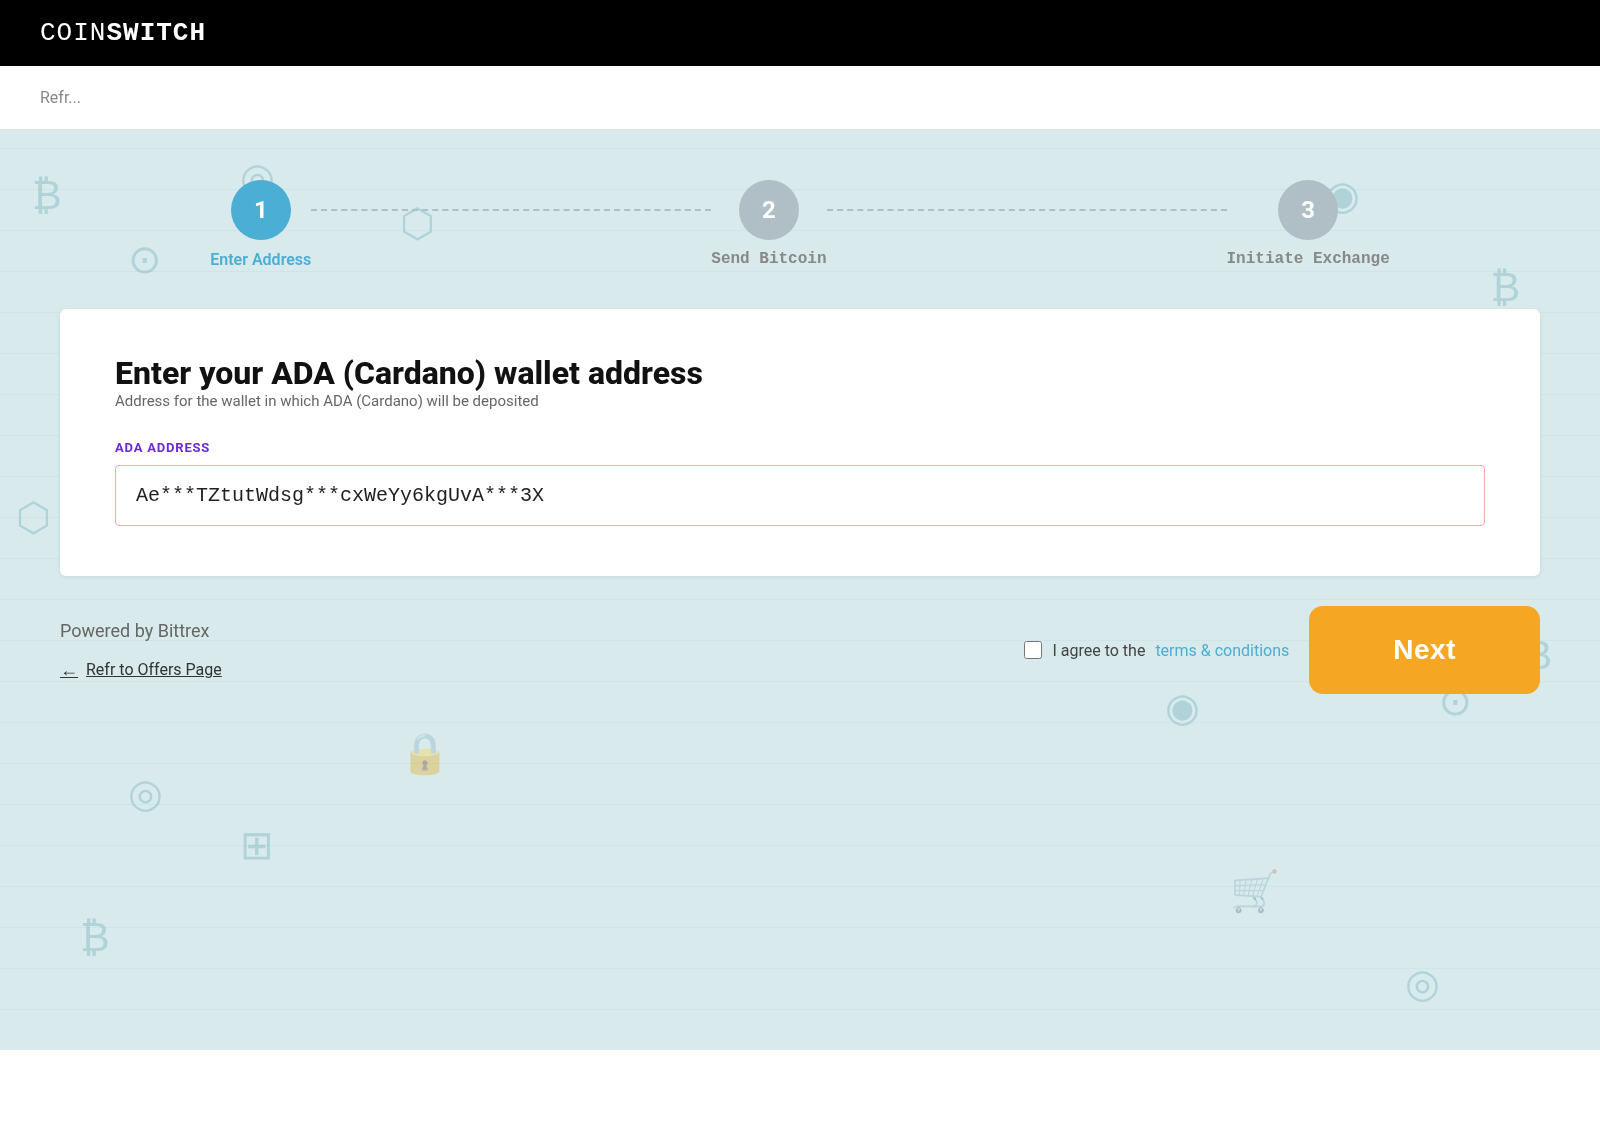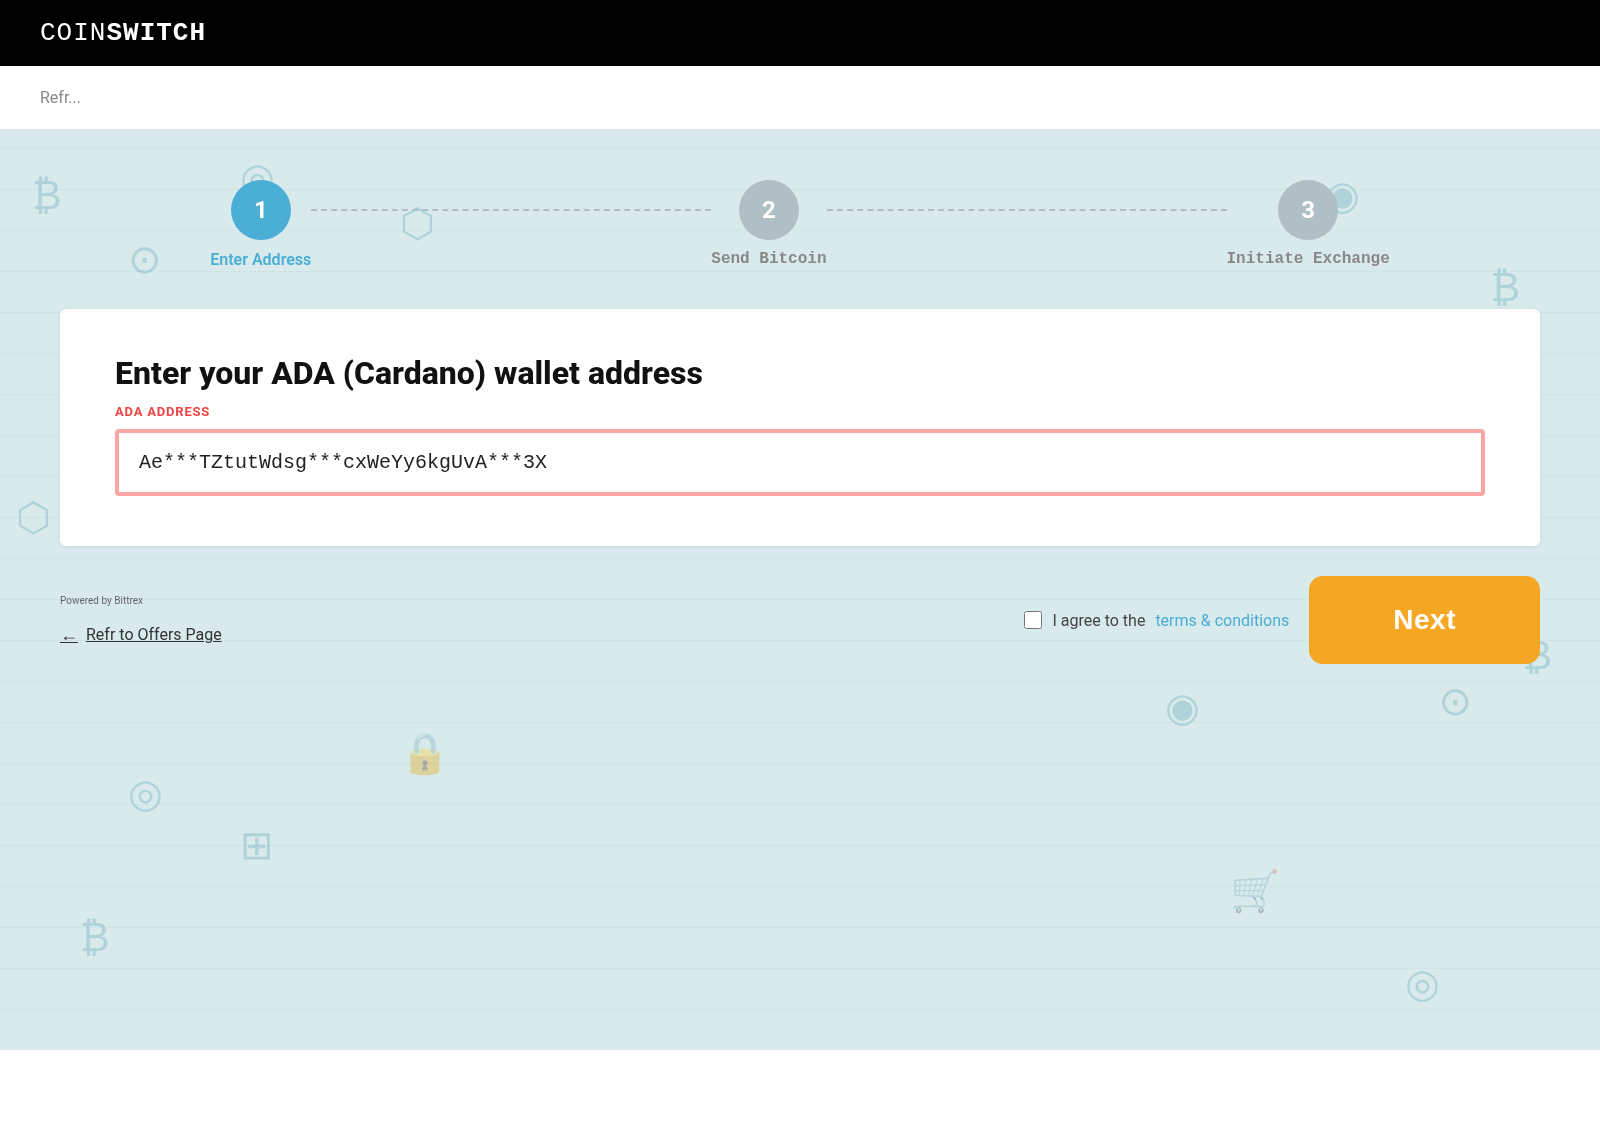--- a/index.html
+++ b/index.html
@@ -131,47 +131,47 @@
       color: #111;
     }
     .form-subtitle {
       font-size: 15px;
       color: #666;
       margin-bottom: 30px;
     }
     .field-label {
       font-size: 13px;
       font-weight: 700;
-      color: #ef4444;
+      color: #6d28d9;
       letter-spacing: 0.8px;
       text-transform: uppercase;
       margin-bottom: 10px;
       margin-top: 12px;
     }
     .address-input {
       width: 100%;
-      border: 4px solid #fca5a5;
+      border: 1px solid #fca5a5;
       border-radius: 4px;
       padding: 18px 20px;
       font-size: 20px;
       font-family: 'Courier New', monospace;
       color: #222;
       outline: none;
     }
 
     
     .footer-area {
       display: flex;
       align-items: center;
       justify-content: space-between;
       position: relative;
       z-index: 1;
     }
     .powered-by {
-      font-size: 10px;
+      font-size: 18px;
       color: #666;
       margin-bottom: 18px;
     }
     .left-footer {
       display: flex;
       flex-direction: column;
     }
     .back-link {
       display: flex;
       align-items: center;
@@ -285,20 +285,21 @@
     <div class="step-item">
       <div class="step-circle inactive">
         <span>3</span>
       </div>
       <span class="step-label inactive">Initiate Exchange</span>
     </div>
   </div>
 
   <div class="form-card">
     <h1 class="form-title">Enter your ADA (Cardano) wallet address</h1>
+    <p class="form-subtitle">Address for the wallet in which ADA (Cardano) will be deposited</p>
     <div class="field-label">ADA ADDRESS</div>
     <input type="text" class="address-input" value="Ae***TZtutWdsg***cxWeYy6kgUvA***3X" placeholder="Enter ADA wallet address" style="">
   </div>
 
   <div class="footer-area">
     <div class="left-footer">
       <div class="powered-by">Powered by Bittrex</div>
       <div class="back-link">
         <span class="back-arrow">←</span>
         <span>Refr to Offers Page</span>

